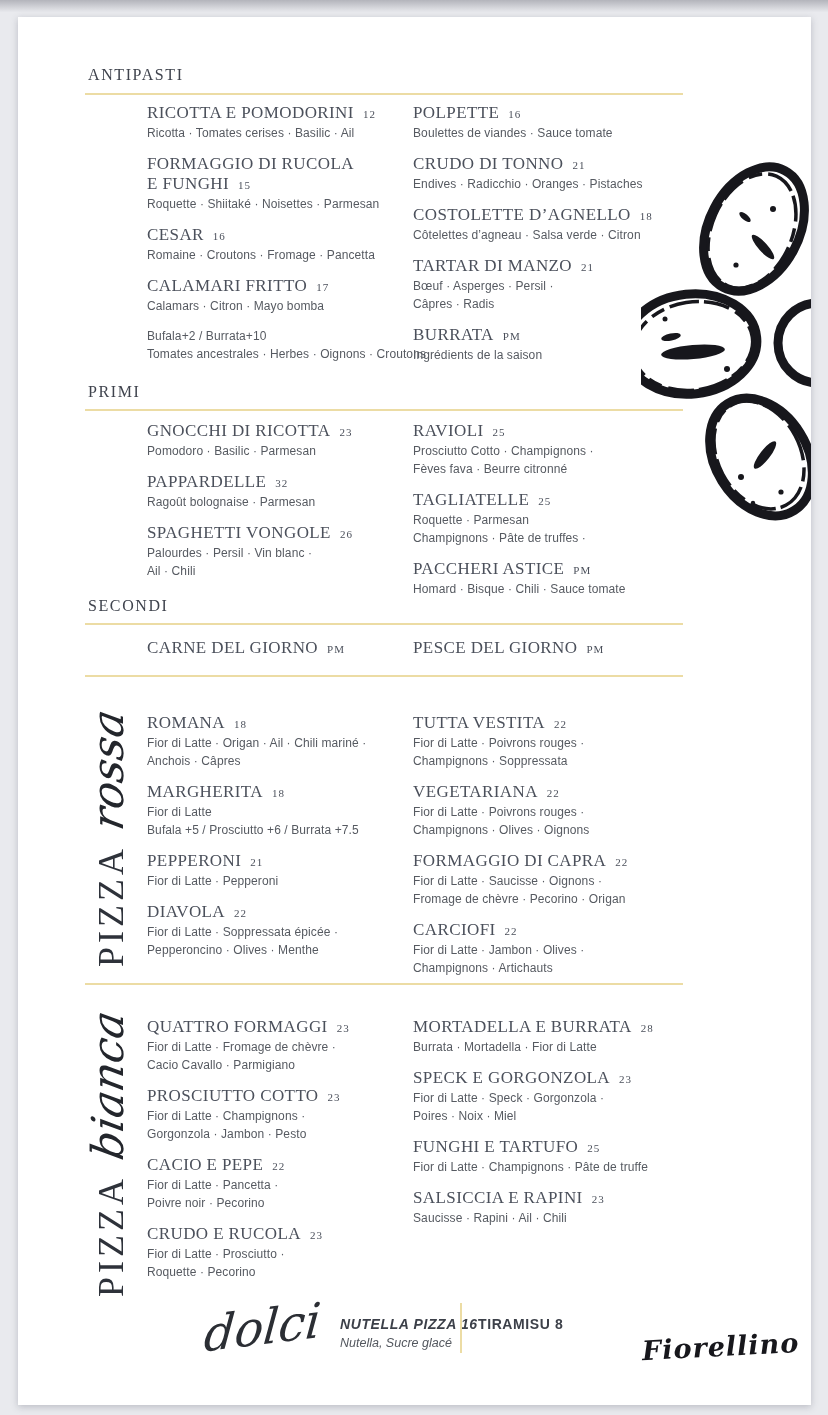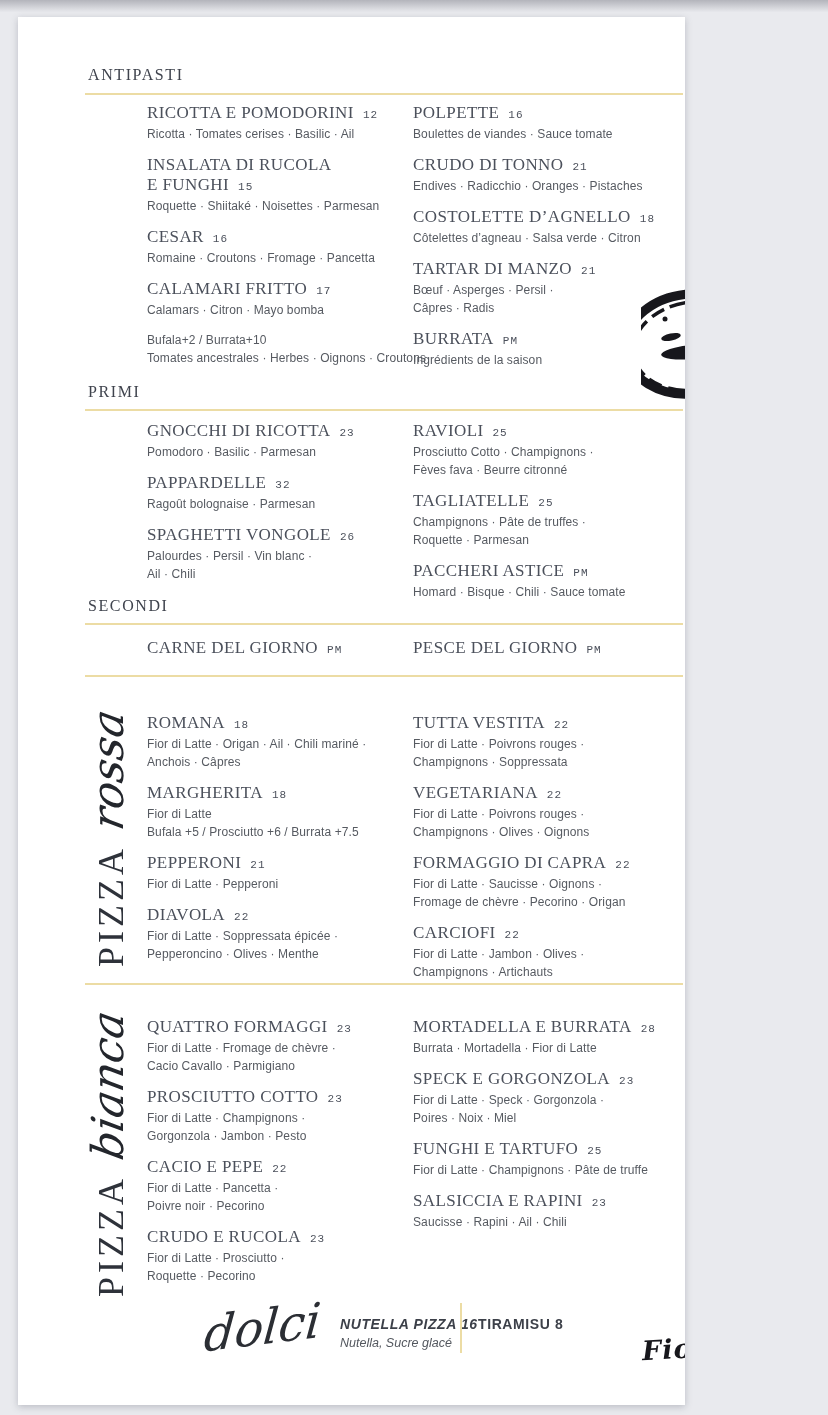--- a/index.html
+++ b/index.html
@@ -7,42 +7,42 @@
     --name:#4b505b; --desc:#565a61; --ink:#17171c;
   }
   html,body{margin:0;padding:0;}
   body{
     width:828px;height:1415px;position:relative;background:var(--canvas);
     font-family:"Liberation Sans",sans-serif;overflow:hidden;
   }
   .top-shade{position:absolute;left:0;top:0;width:828px;height:13px;
     background:linear-gradient(#b3b4bb,#e9eaee 95%);}
   .page{
-    position:absolute;left:18px;top:17px;width:667px;height:1388px;
+    position:absolute;left:18px;top:17px;width:793px;height:1388px;
     background:var(--page);overflow:hidden;
     box-shadow:0 2px 7px rgba(70,72,90,.28);
   }
   .section-title{
     position:absolute;left:70px;font-family:"Liberation Serif",serif;
     font-size:16px;letter-spacing:1.6px;color:var(--heading);
   }
   .rule{position:absolute;left:67px;width:598px;height:2px;background:var(--gold);}
   .vrule{position:absolute;width:2px;background:var(--gold);}
   .cols{position:absolute;left:0;width:100%;}
   .col{position:absolute;top:0;}
   .col-a{left:129px;width:268px;}
   .col-b{left:395px;width:330px;}
   .item{margin-bottom:12px;}
   .item-line1{line-height:20px;white-space:nowrap;}
   .item-name{
     font-family:"Liberation Serif",serif;font-size:17px;letter-spacing:.4px;
     color:var(--name);
   }
   .item-price{
-    font-family:Liberation Mono, monospace;font-size:11px;letter-spacing:1px;
+    font-family:Liberation Serif, serif;font-size:11px;letter-spacing:1px;
     color:var(--name);margin-left:9px;
   }
   .item-desc{
     font-size:12px;line-height:18px;color:var(--desc);white-space:nowrap;
     letter-spacing:.1px;
   }
   #grid-antipasti{top:86px;}
   #grid-primi{top:404px;}
   #grid-secondi{top:621px;}
   #grid-pizza_rossa{top:696px;}
@@ -91,21 +91,21 @@
 
   <div class="section-title" style="top:49px">ANTIPASTI</div>
   <div class="rule" style="top:76px"></div>
   <div class="cols" id="grid-antipasti">
     <div class="col col-a">
         <div class="item">
           <div class="item-line1"><span class="item-name">RICOTTA E POMODORINI</span><span class="item-price">12</span></div>
           <div class="item-desc">Ricotta · Tomates cerises · Basilic · Ail</div>
         </div>
         <div class="item">
-          <div class="item-line1"><span class="item-name">INSALATA DI RUCOLA</span></div>
+          <div class="item-line1"><span class="item-name">FORMAGGIO DI RUCOLA</span></div>
           <div class="item-line1"><span class="item-name">E FUNGHI</span><span class="item-price">15</span></div>
           <div class="item-desc">Roquette · Shiitaké · Noisettes · Parmesan</div>
         </div>
         <div class="item">
           <div class="item-line1"><span class="item-name">CESAR</span><span class="item-price">16</span></div>
           <div class="item-desc">Romaine · Croutons · Fromage · Pancetta</div>
         </div>
         <div class="item">
           <div class="item-line1"><span class="item-name">CALAMARI FRITTO</span><span class="item-price">17</span></div>
           <div class="item-desc">Calamars · Citron · Mayo bomba</div>
@@ -159,22 +159,22 @@
         </div>
       </div>
     <div class="col col-b">
         <div class="item">
           <div class="item-line1"><span class="item-name">RAVIOLI</span><span class="item-price">25</span></div>
           <div class="item-desc">Prosciutto Cotto · Champignons ·</div>
           <div class="item-desc">Fèves fava · Beurre citronné</div>
         </div>
         <div class="item">
           <div class="item-line1"><span class="item-name">TAGLIATELLE</span><span class="item-price">25</span></div>
+          <div class="item-desc">Roquette · Parmesan</div>
           <div class="item-desc">Champignons · Pâte de truffes ·</div>
-          <div class="item-desc">Roquette · Parmesan</div>
         </div>
         <div class="item">
           <div class="item-line1"><span class="item-name">PACCHERI ASTICE</span><span class="item-price">PM</span></div>
           <div class="item-desc">Homard · Bisque · Chili · Sauce tomate</div>
         </div>
       </div>
   </div>
 
   <div class="section-title" style="top:580px">SECONDI</div>
   <div class="rule" style="top:606px"></div>

